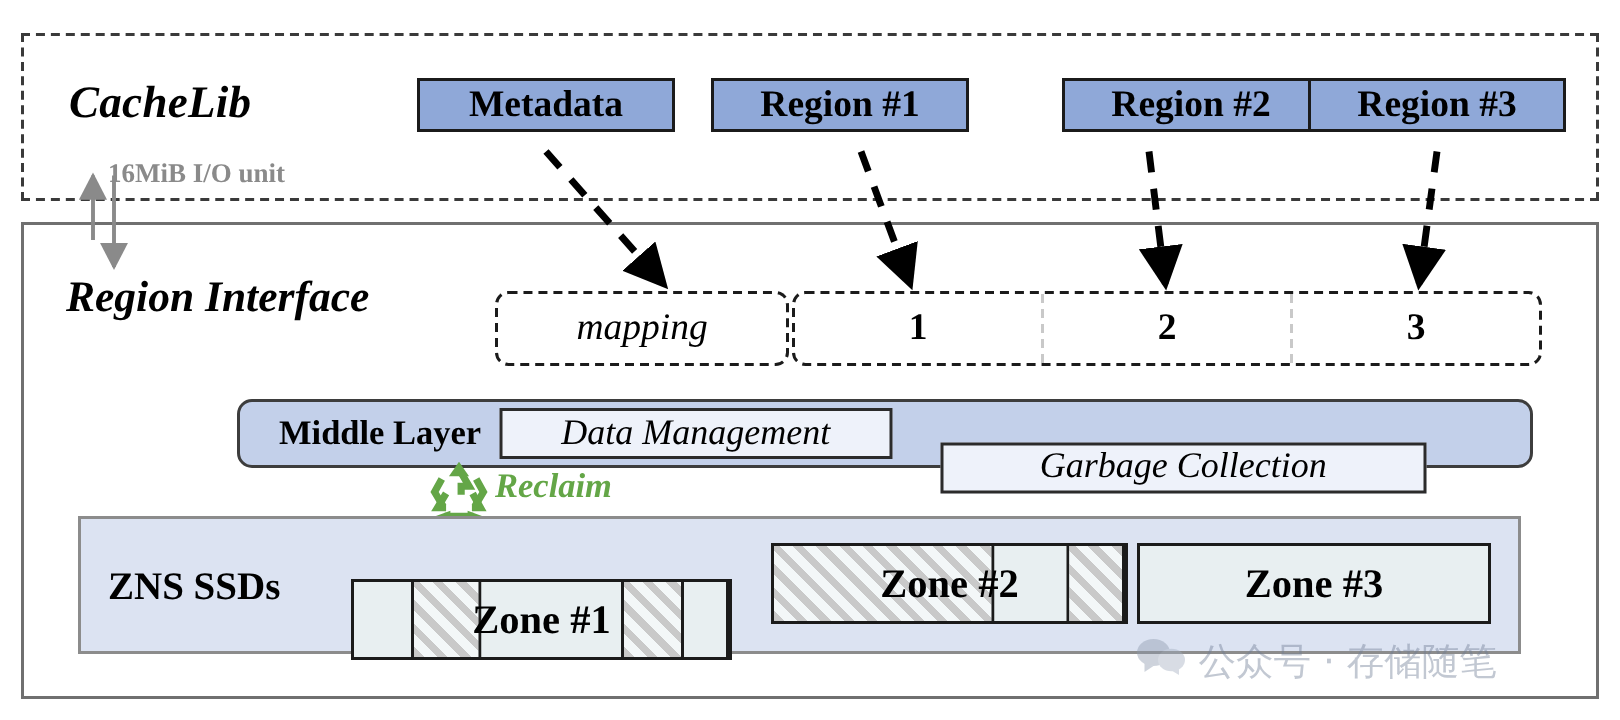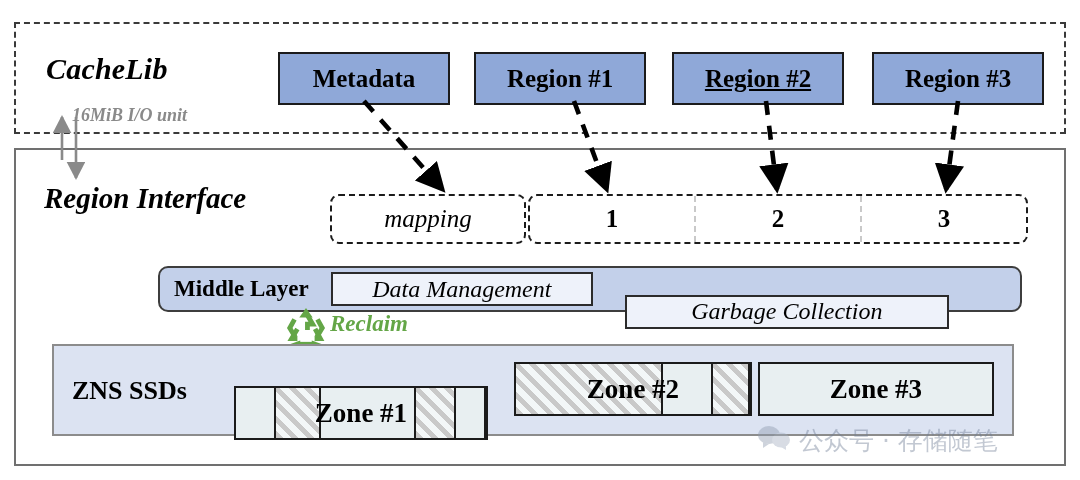--- a/index.html
+++ b/index.html
@@ -32,42 +32,41 @@
     font-size: 30px;
     font-weight: bold;
     font-style: italic;
     color: #000000;
     letter-spacing: 0.2px;
   }
   #io-unit-label {
     left: 72px; top: 105px;
     font-size: 18px;
     font-weight: bold;
-    font-style: italic;
     color: #8a8a8a;
     white-space: nowrap;
   }
 
   
   .region-box {
-    height: 53px;
+    height: 36px;
     background: #8fa8d8;
     border: 2px solid #1b1b1b;
     box-sizing: border-box;
     display: flex;
     align-items: center;
     justify-content: center;
     font-size: 25px;
     font-weight: bold;
     color: #000000;
     top: 52px;
   }
   #region-box-0 { left: 278px; width: 172px; }
   #region-box-1 { left: 474px; width: 172px; }
-  #region-box-2 { left: 672px; width: 172px; text-decoration: underline; }
+  #region-box-2 { left: 708px; width: 172px; }
   #region-box-3 { left: 872px; width: 172px; }
 
   
   #region-interface-container {
     left: 14px; top: 148px;
     width: 1052px; height: 318px;
     border: 2px solid #707070;
     box-sizing: border-box;
     background: #ffffff;
   }
@@ -119,42 +118,42 @@
   
   #middle-layer-bar {
     left: 158px; top: 266px;
     width: 864px; height: 46px;
     background: #c3d0ea;
     border: 2px solid #3d3d3d;
     border-radius: 10px;
     box-sizing: border-box;
     display: flex;
     align-items: center;
-    padding: 0 6px;
+    padding: 0 18px;
   }
   #middle-layer-label {
     font-size: 23px;
     font-weight: bold;
     color: #000000;
     padding: 0 10px 0 8px;
     white-space: nowrap;
   }
   .ml-sub-box {
     height: 34px;
     background: #eef2fa;
     border: 2px solid #2b2b2b;
     box-sizing: border-box;
     display: flex;
     align-items: center;
     justify-content: center;
     font-size: 24px;
     font-style: italic;
     color: #000000;
   }
-  #ml-box-0 { width: 262px; margin-left: 12px; }
+  #ml-box-0 { width: 262px; margin-left: 2px; }
   #ml-box-1 { width: 324px; margin-left: 32px; margin-top: 45px; }
 
   
   #reclaim-label {
     left: 330px; top: 311px;
     font-size: 23px;
     font-weight: bold;
     font-style: italic;
     color: #64a647;
     text-align: right;

